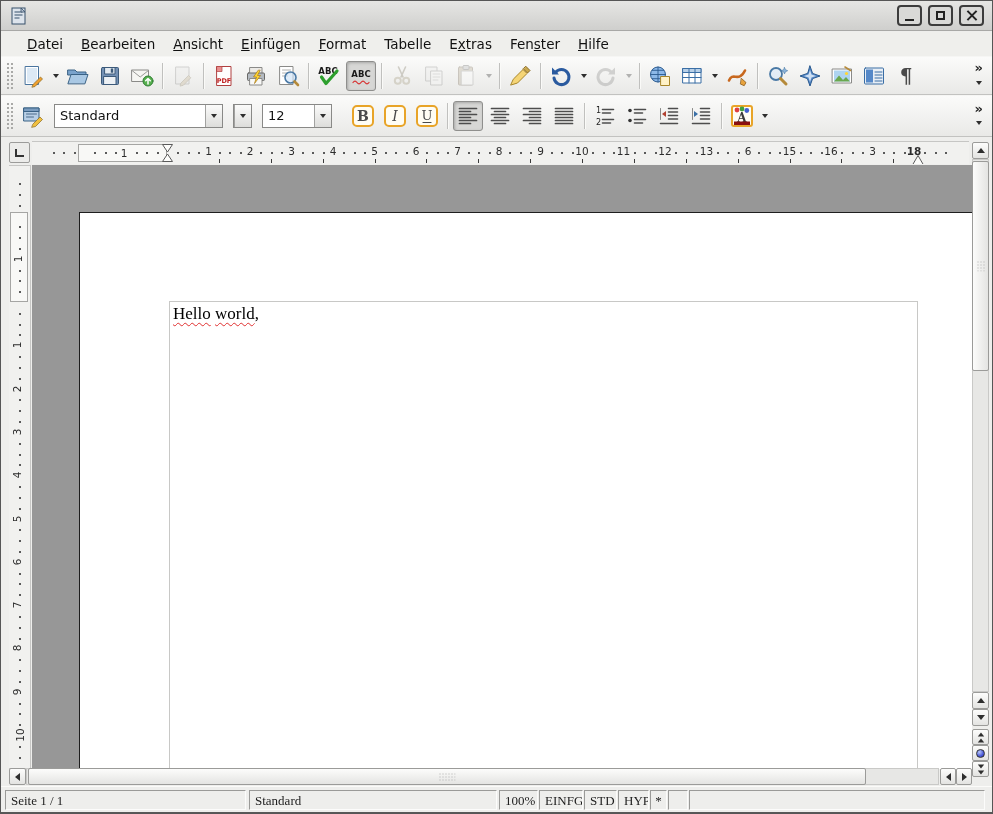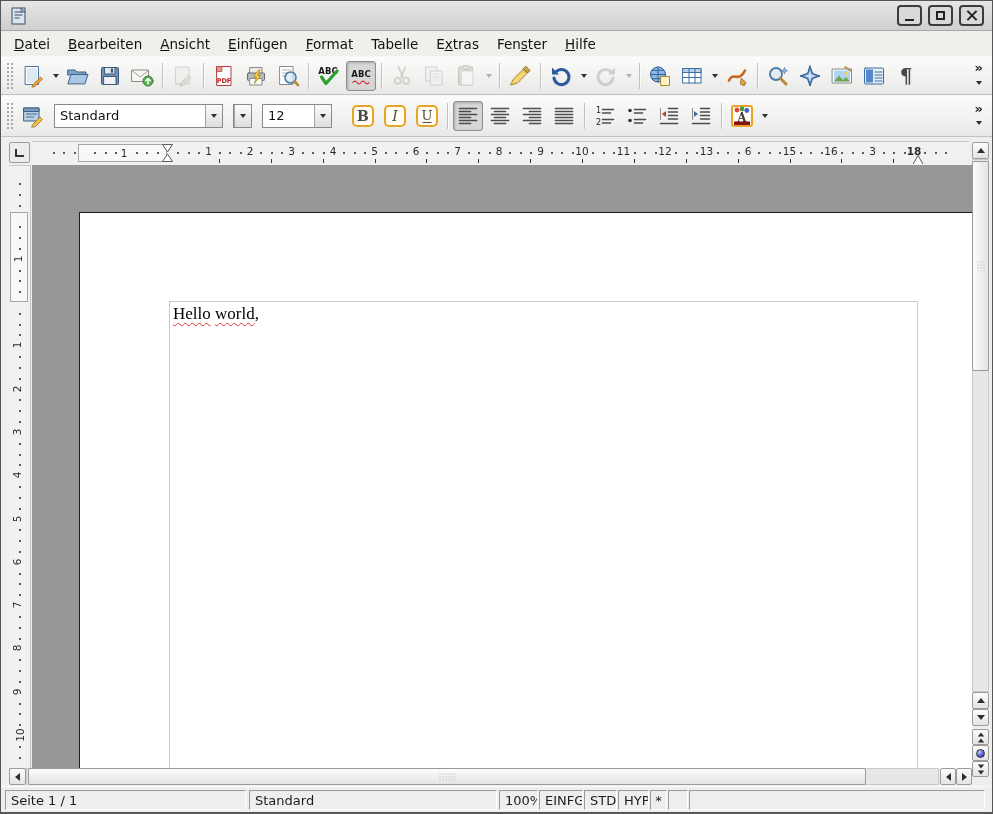--- a/index.html
+++ b/index.html
@@ -19,21 +19,21 @@
   .win-btn{width:25px;height:21px;border:2px solid #3c3c3c;border-radius:4px;
     background:#d9d9d7;margin-left:6px;display:flex;align-items:center;justify-content:center;position:relative;}
   .glyph-min{width:9px;height:2px;background:#222;margin-top:8px;}
   .glyph-max{width:9px;height:9px;border:2px solid #222;}
   .glyph-close{position:relative;width:11px;height:11px;}
   .glyph-close::before,.glyph-close::after{content:"";position:absolute;left:5px;top:-1px;width:2px;height:13px;background:#222;}
   .glyph-close::before{transform:rotate(45deg);}
   .glyph-close::after{transform:rotate(-45deg);}
   
   .menubar{position:absolute;left:0;top:31px;width:100%;height:24px;
-    background:#efefec;display:flex;align-items:center;padding-left:4px;}
+    background:#efefec;display:flex;align-items:center;padding-left:17px;}
   .menu-item{padding:3px 9px;font-size:13.5px;color:#111;cursor:default;}
   .menu-item u{text-decoration:underline;}
   
   .toolbar{position:absolute;left:0;width:100%;display:flex;align-items:center;
     background:linear-gradient(#fbfbfa,#e9e9e7);border-top:1px solid #f6f6f4;
     border-bottom:1px solid #c2c2c0;padding-left:4px;}
   .tb1{top:55px;height:39px;}
   .tb2{top:94px;height:42px;}
   .grip{width:7px;height:28px;margin:0 4px 0 1px;
     background-image:radial-gradient(#a9a9a7 1px,transparent 1.2px);background-size:4px 4px;}
@@ -99,21 +99,21 @@
   .h-thumb{position:absolute;left:19px;top:0;width:838px;height:17px;border:1px solid #9b9b99;border-radius:2px;
     background:linear-gradient(#fcfcfb,#e4e4e2);}
   .h-dots{position:absolute;left:50%;top:50%;width:17px;height:9px;transform:translate(-50%,-50%);
     background-image:radial-gradient(#ababab 0.8px,transparent 1px);background-size:3px 3px;}
   .nav-dot{width:9px;height:9px;border-radius:50%;background:radial-gradient(circle at 35% 30%,#b8c8f8,#4a58d8 60%,#2a34a0);border:1px solid #333;}
   .dbl{display:flex;flex-direction:column;gap:1px;align-items:center;}
   .dbl .t{transform:scale(.8);}
   
   .statusbar{position:absolute;left:0;top:785px;width:100%;height:26px;background:#eeeeec;border-top:1px solid #fbfbf9;}
   .sb-cell{position:absolute;top:3px;height:20px;border:1px solid;border-color:#9a9a98 #fcfcfb #fcfcfb #9a9a98;
-    font-size:13px;color:#1d1d1d;padding:2px 5px;white-space:nowrap;overflow:hidden;}
+    font-size:13px;color:#1d1d1d;padding:2px 5px;white-space:nowrap;overflow:hidden;font-family:Liberation Serif, serif;}
   .sb-center{text-align:center;padding:2px 1px;}
   .frame-bottom{position:absolute;left:0;top:811px;width:100%;height:3px;background:#585858;}
 </style>
 </head>
 <body>
 
 <div id="window">
 
   <div class="titlebar">
     <span class="app-icon">

